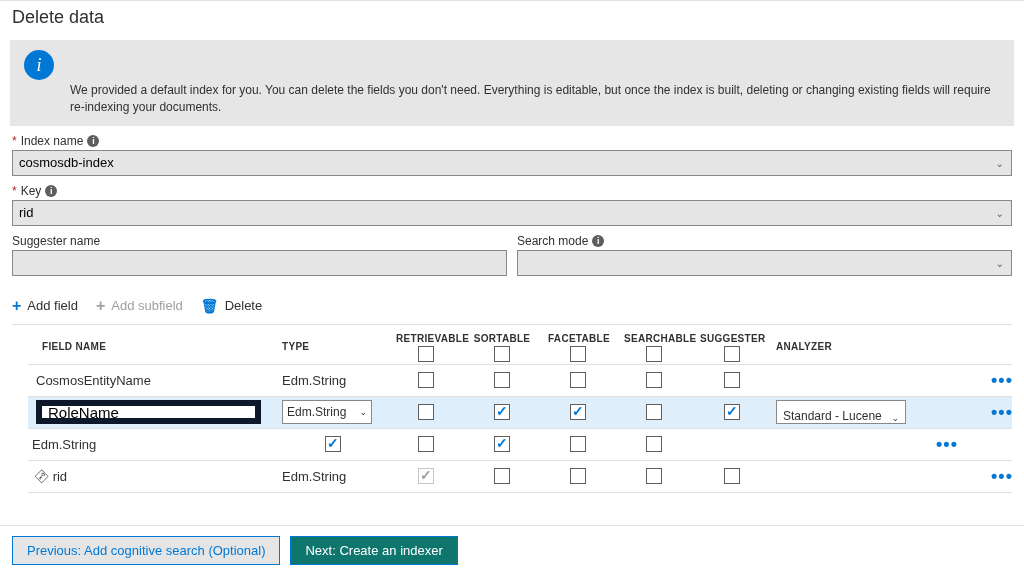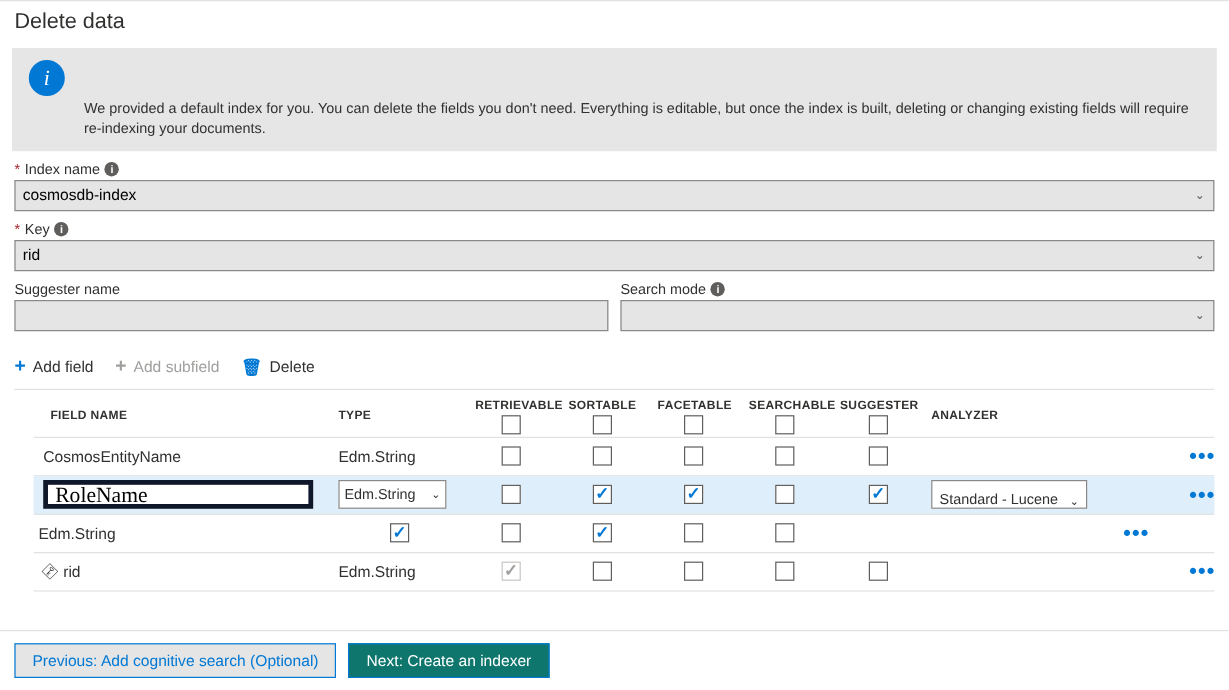--- a/index.html
+++ b/index.html
@@ -88,22 +88,22 @@
     position: relative;
   }
   .chk.checked::after {
     content: "✓"; position: absolute; top: -2px; left: 1px;
     font-size: 14px; color: #0078d4; font-weight: bold;
   }
   .chk.checked.dis::after { color: #a19f9d; }
   .chk.dis { border-color: #c8c6c4; }
   .row-name { padding-left: 8px; display:flex; align-items:center; gap:6px; }
   .row-name-input {
-    width: 225px; height: 24px; border: 4px solid #0f172a;
-    padding: 0 6px; font-size: 18px; font-family: Liberation Serif, serif;
+    width: 225px; height: 24px; border: 6px solid #0f172a;
+    padding: 0 6px; font-size: 15px; font-family: Liberation Sans, sans-serif;
   }
   .type-select {
     width: 90px; height: 24px; border: 1px solid #8a8886;
     padding: 0 4px; font-size: 12px; background: #fff;
     display:flex; align-items:center; justify-content:space-between;
   }
   .analyzer-select {
     width: 130px; height: 24px; border: 1px solid #8a8886;
     padding: 0 6px; font-size: 12px; background: #fff;
     display:flex; align-items:flex-end; justify-content:space-between;

